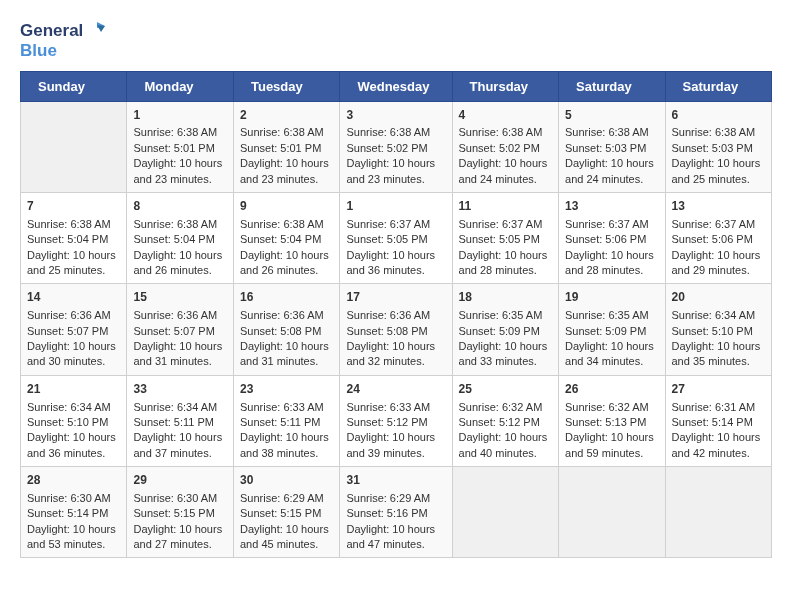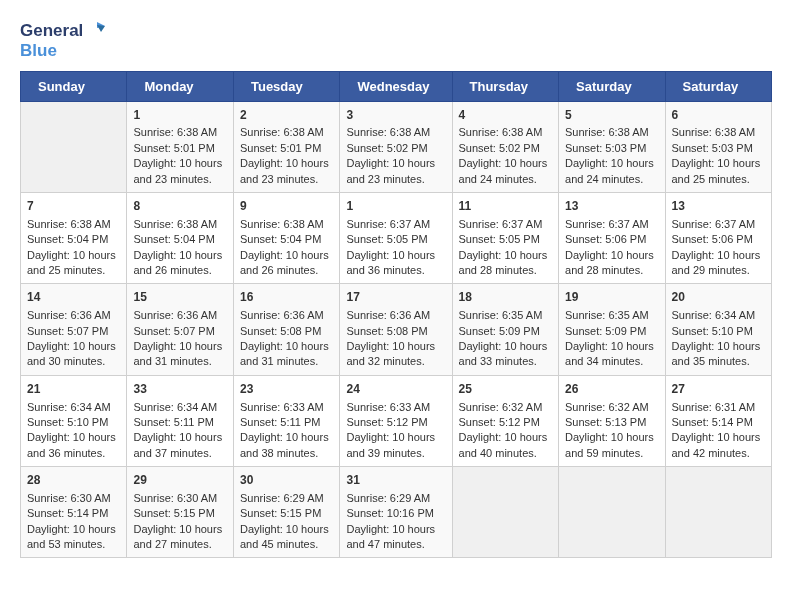--- a/index.html
+++ b/index.html
@@ -322,21 +322,21 @@
         <td>
           <span class="day-number">30</span>
           <div>Sunrise: 6:29 AM</div>
           <div>Sunset: 5:15 PM</div>
           <div>Daylight: 10 hours</div>
           <div>and 45 minutes.</div>
         </td>
         <td>
           <span class="day-number">31</span>
           <div>Sunrise: 6:29 AM</div>
-          <div>Sunset: 10:16 PM</div>
+          <div>Sunset: 5:16 PM</div>
           <div>Daylight: 10 hours</div>
           <div>and 47 minutes.</div>
         </td>
         <td class="day-cell-empty"></td>
         <td class="day-cell-empty"></td>
         <td class="day-cell-empty"></td>
       </tr>
     </tbody>
 </table>
 

